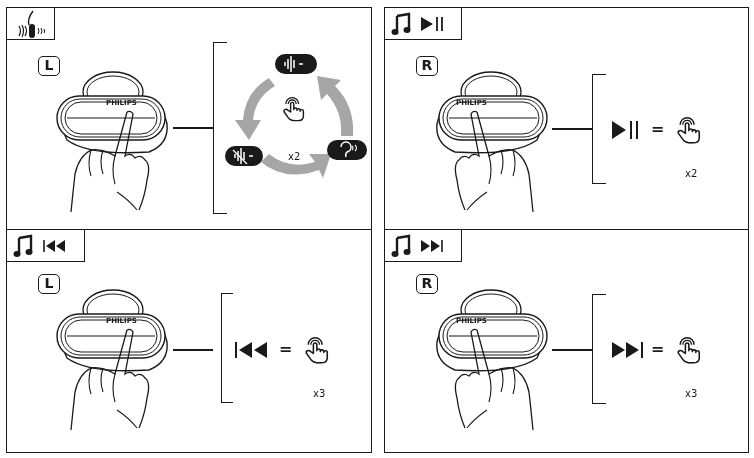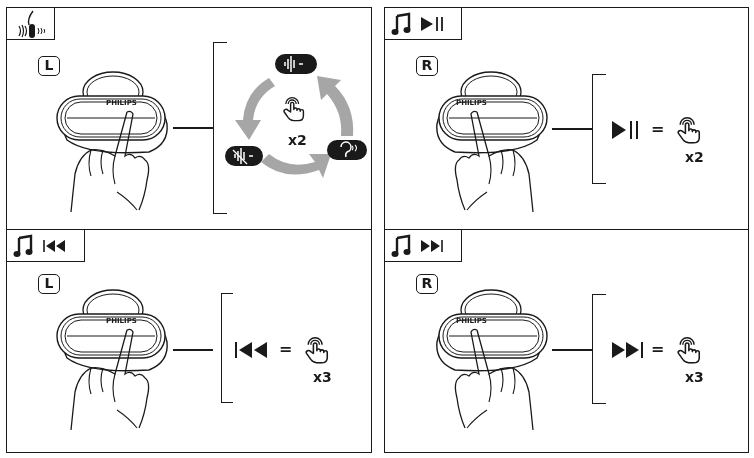--- a/index.html
+++ b/index.html
@@ -8,21 +8,21 @@
   .p-tl{left:6px;top:7px;width:366px;height:223px;}
   .p-tr{left:384px;top:7px;width:365px;height:223px;}
   .p-bl{left:6px;top:229px;width:366px;height:224px;}
   .p-br{left:384px;top:229px;width:365px;height:224px;}
   .tab{position:absolute;left:0;top:0;height:32px;border-right:1.5px solid #1a1a1a;border-bottom:1.5px solid #1a1a1a;box-sizing:border-box;}
   .side{position:absolute;top:48px;width:22px;height:20px;border:1.8px solid #1a1a1a;border-radius:5px;box-sizing:border-box;font-family:"DejaVu Sans",sans-serif;font-weight:bold;font-size:14px;line-height:16px;text-align:center;}
   .device{position:absolute;}
   .connector{position:absolute;height:1.5px;background:#1a1a1a;}
   .bracket{position:absolute;border:1.5px solid #1a1a1a;border-right:none;box-sizing:border-box;}
   .eq{position:absolute;font-size:16px;font-weight:bold;}
-  .tap{position:absolute;font-size:14px;font-weight:bold;}
+  .tap{position:absolute;font-size:10px;font-weight:normal;margin-top:19px;}
   svg{overflow:visible;}
 </style>
 </head>
 <body>
 
 <svg width="0" height="0" style="position:absolute">
   <defs>
 
     <symbol id="tap-sym" viewBox="0 0 30 34">
       <path d="M9 12 a5 5 0 0 1 10 0" fill="none" stroke="#1a1a1a" stroke-width="1.6"></path>

